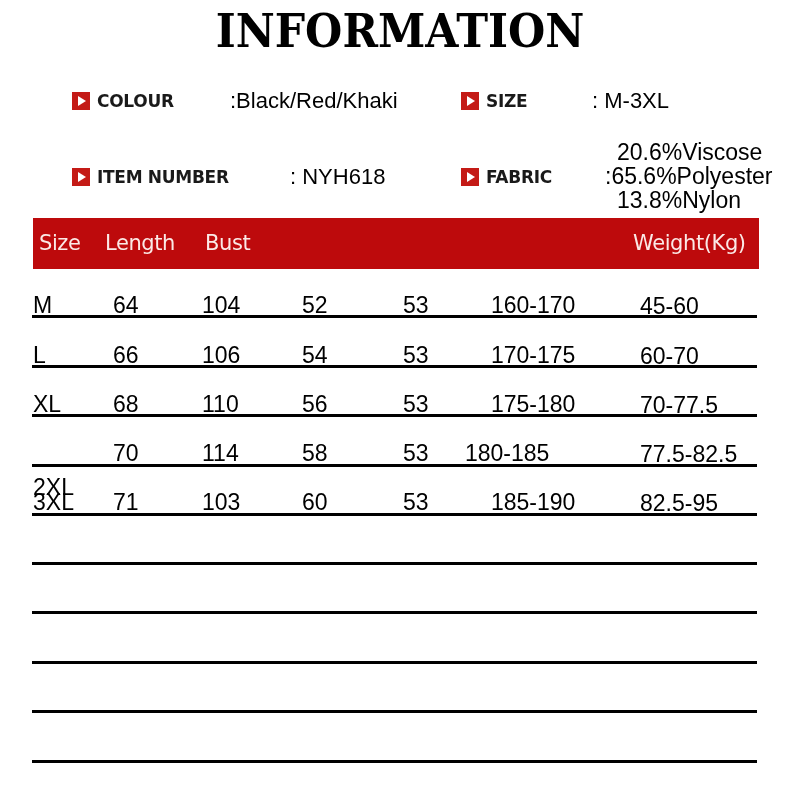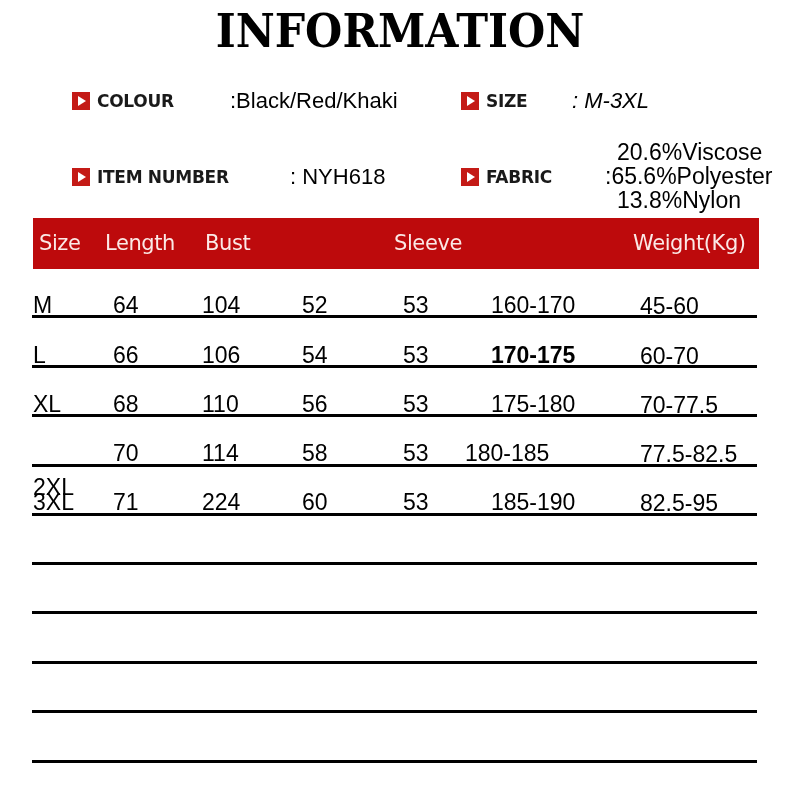--- a/index.html
+++ b/index.html
@@ -24,62 +24,61 @@
 <div class="info-item" style="left:72px; top:91px;">
   <span class="tag-icon"></span>
   <span class="info-label">COLOUR</span>
 </div>
 <div class="info-value" style="left:230px; top:88px;">:Black/Red/Khaki</div>
 
 <div class="info-item" style="left:461px; top:91px;">
   <span class="tag-icon"></span>
   <span class="info-label">SIZE</span>
 </div>
-<div class="info-value" style="left:572px; top:88px;font-style:italic;">: M-3XL</div>
+<div class="info-value" style="left:592px; top:88px;">: M-3XL</div>
 
 <div class="info-item" style="left:72px; top:167px;">
   <span class="tag-icon"></span>
   <span class="info-label">ITEM NUMBER</span>
 </div>
 <div class="info-value" style="left:290px; top:164px;">: NYH618</div>
 
 <div class="info-item" style="left:461px; top:167px;">
   <span class="tag-icon"></span>
   <span class="info-label">FABRIC</span>
 </div>
 <div class="fabric-lines" style="left:617px; top:140px;">20.6%Viscose</div>
 <div class="fabric-lines" style="left:605px; top:164px;">:65.6%Polyester</div>
 <div class="fabric-lines" style="left:617px; top:188px;">13.8%Nylon</div>
 
 <div class="header-bar">
   <span class="hcell" style="left:6px;">Size</span>
   <span class="hcell" style="left:72px;">Length</span>
   <span class="hcell" style="left:172px;">Bust</span>
-  <span class="hcell" style="left:361px;">Sleeve</span>
   <span class="hcell" style="left:600px;">Weight(Kg)</span>
 </div>
 
 <div>
   <span class="cell" style="left:33px; top:292px;">M</span>
   <span class="cell" style="left:113px; top:292px;">64</span>
   <span class="cell" style="left:202px; top:292px;">104</span>
   <span class="cell" style="left:302px; top:292px;">52</span>
   <span class="cell" style="left:403px; top:292px;">53</span>
   <span class="cell" style="left:491px; top:292px;">160-170</span>
   <span class="cell" style="left:640px; top:293px;">45-60</span>
   <div class="row-line" style="top:315px;"></div>
 </div>
 
 <div>
   <span class="cell" style="left:33px; top:342px;">L</span>
   <span class="cell" style="left:113px; top:342px;">66</span>
   <span class="cell" style="left:202px; top:342px;">106</span>
   <span class="cell" style="left:302px; top:342px;">54</span>
   <span class="cell" style="left:403px; top:342px;">53</span>
-  <span class="cell" style="left:491px; top:342px;font-weight:bold;">170-175</span>
+  <span class="cell" style="left:491px; top:342px;">170-175</span>
   <span class="cell" style="left:640px; top:343px;">60-70</span>
   <div class="row-line" style="top:365px;"></div>
 </div>
 
 <div>
   <span class="cell" style="left:33px; top:391px;">XL</span>
   <span class="cell" style="left:113px; top:391px;">68</span>
   <span class="cell" style="left:202px; top:391px;">110</span>
   <span class="cell" style="left:302px; top:391px;">56</span>
   <span class="cell" style="left:403px; top:391px;">53</span>
@@ -95,21 +94,21 @@
   <span class="cell" style="left:302px; top:440px;">58</span>
   <span class="cell" style="left:403px; top:440px;">53</span>
   <span class="cell" style="left:465px; top:440px;">180-185</span>
   <span class="cell" style="left:640px; top:441px;">77.5-82.5</span>
   <div class="row-line" style="top:464px;"></div>
 </div>
 
 <div>
   <span class="cell" style="left:33px; top:489px;">3XL</span>
   <span class="cell" style="left:113px; top:489px;">71</span>
-  <span class="cell" style="left:202px; top:489px;">224</span>
+  <span class="cell" style="left:202px; top:489px;">103</span>
   <span class="cell" style="left:302px; top:489px;">60</span>
   <span class="cell" style="left:403px; top:489px;">53</span>
   <span class="cell" style="left:491px; top:489px;">185-190</span>
   <span class="cell" style="left:640px; top:490px;">82.5-95</span>
   <div class="row-line" style="top:513px;"></div>
 </div>
 
 <div class="row-line" style="top:562px;"></div>
 <div class="row-line" style="top:611px;"></div>
 <div class="row-line" style="top:661px;"></div>

